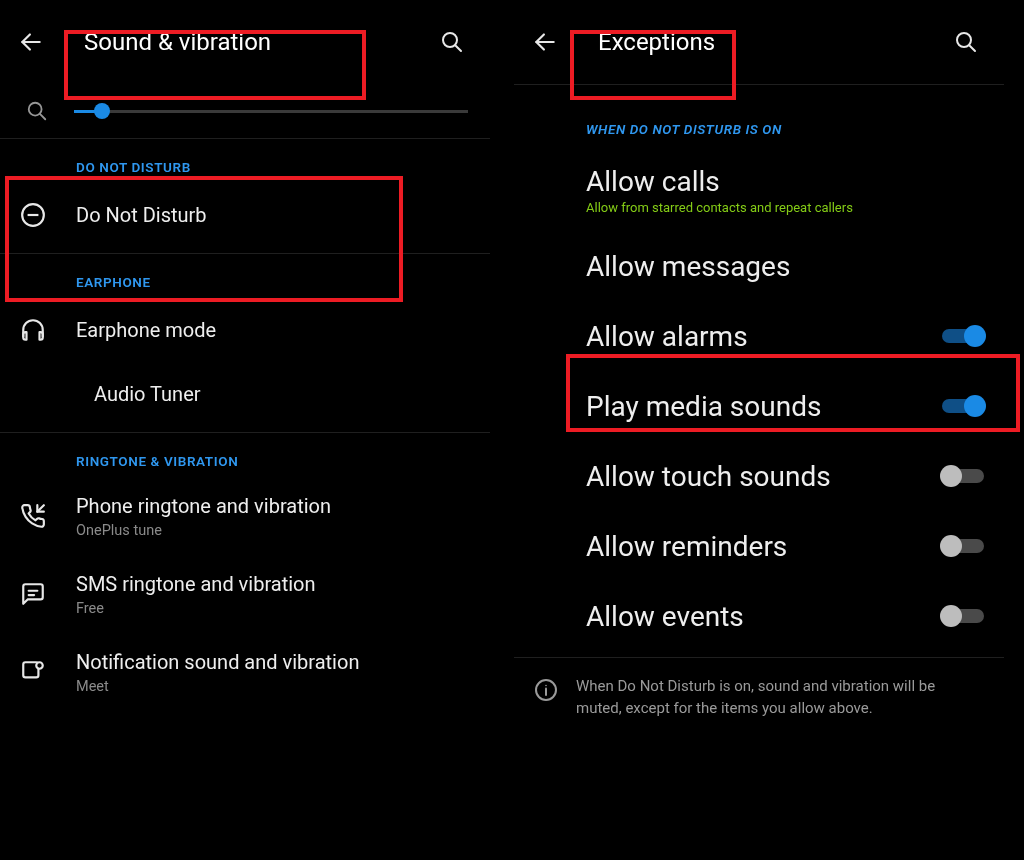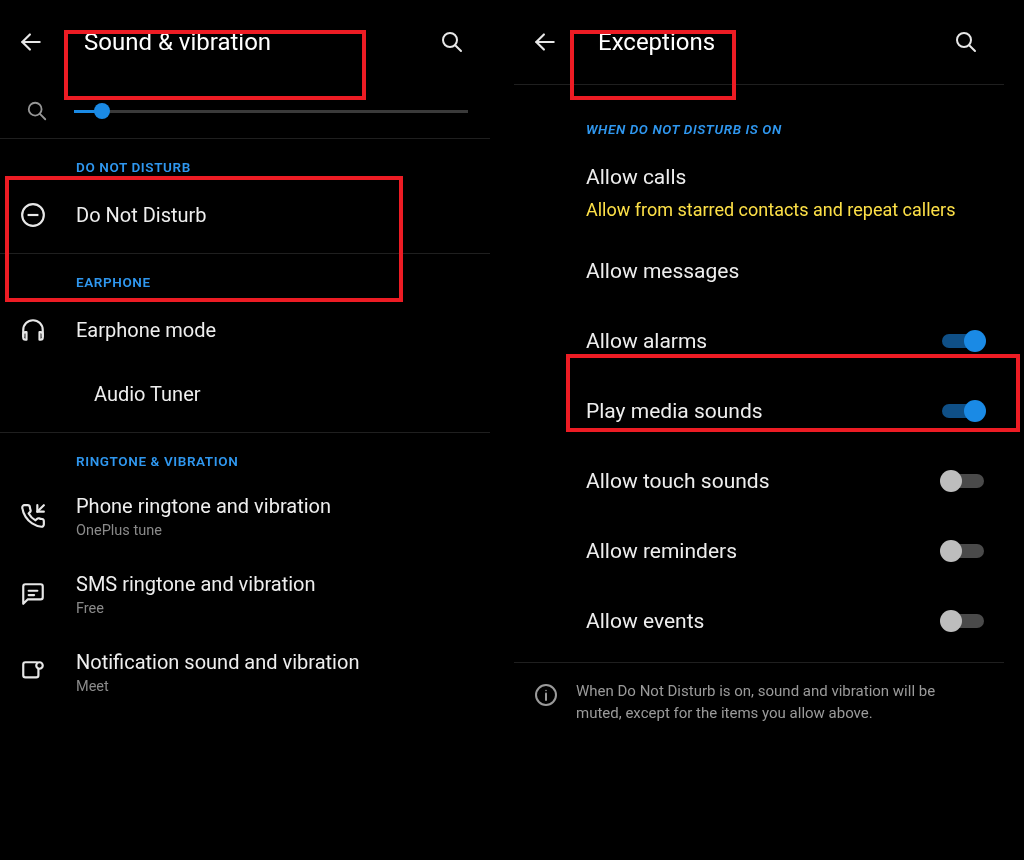--- a/index.html
+++ b/index.html
@@ -119,22 +119,22 @@
     font-style: italic;
   }
   .r-row {
     display: flex;
     align-items: center;
     padding: 16px 20px 16px 72px;
     min-height: 70px;
     cursor: pointer;
   }
   .r-row .r-text { flex: 1; }
-  .r-row .r-primary { font-size: 21px; color: #eee; }
-  .r-row .r-secondary { font-size: 18px; color: #fde047; margin-top: 10px; }
+  .r-row .r-primary { font-size: 28px; color: #eee; }
+  .r-row .r-secondary { font-size: 13px; color: #84cc16; margin-top: 2px; }
 
   .switch {
     width: 42px; height: 24px;
     position: relative;
   }
   .switch .track {
     position: absolute; left: 0; right: 0; top: 5px; height: 14px;
     border-radius: 10px;
     background: #4a4a4a;
   }

